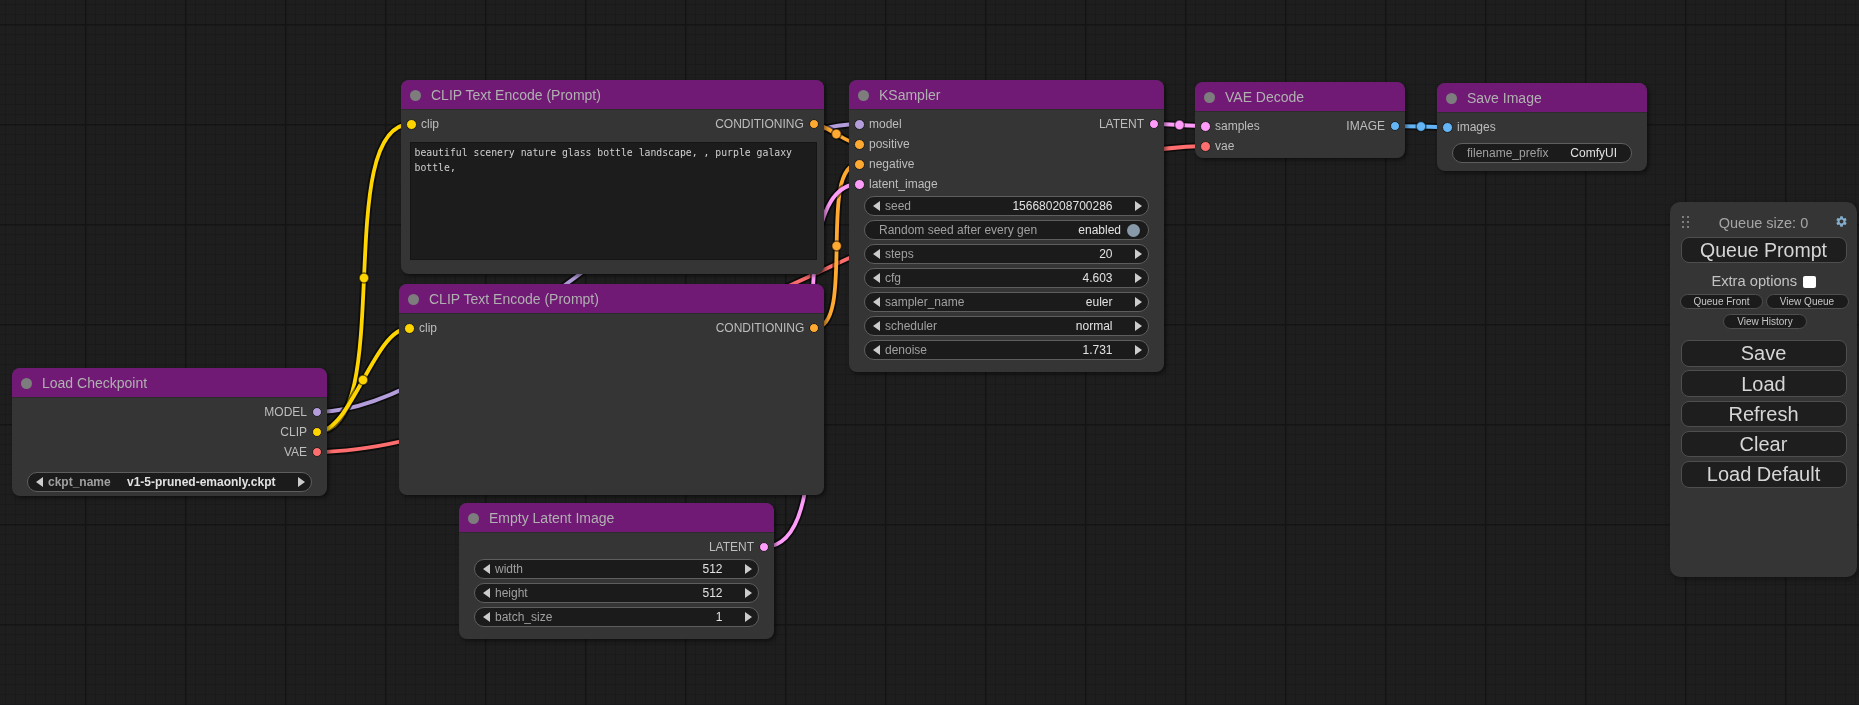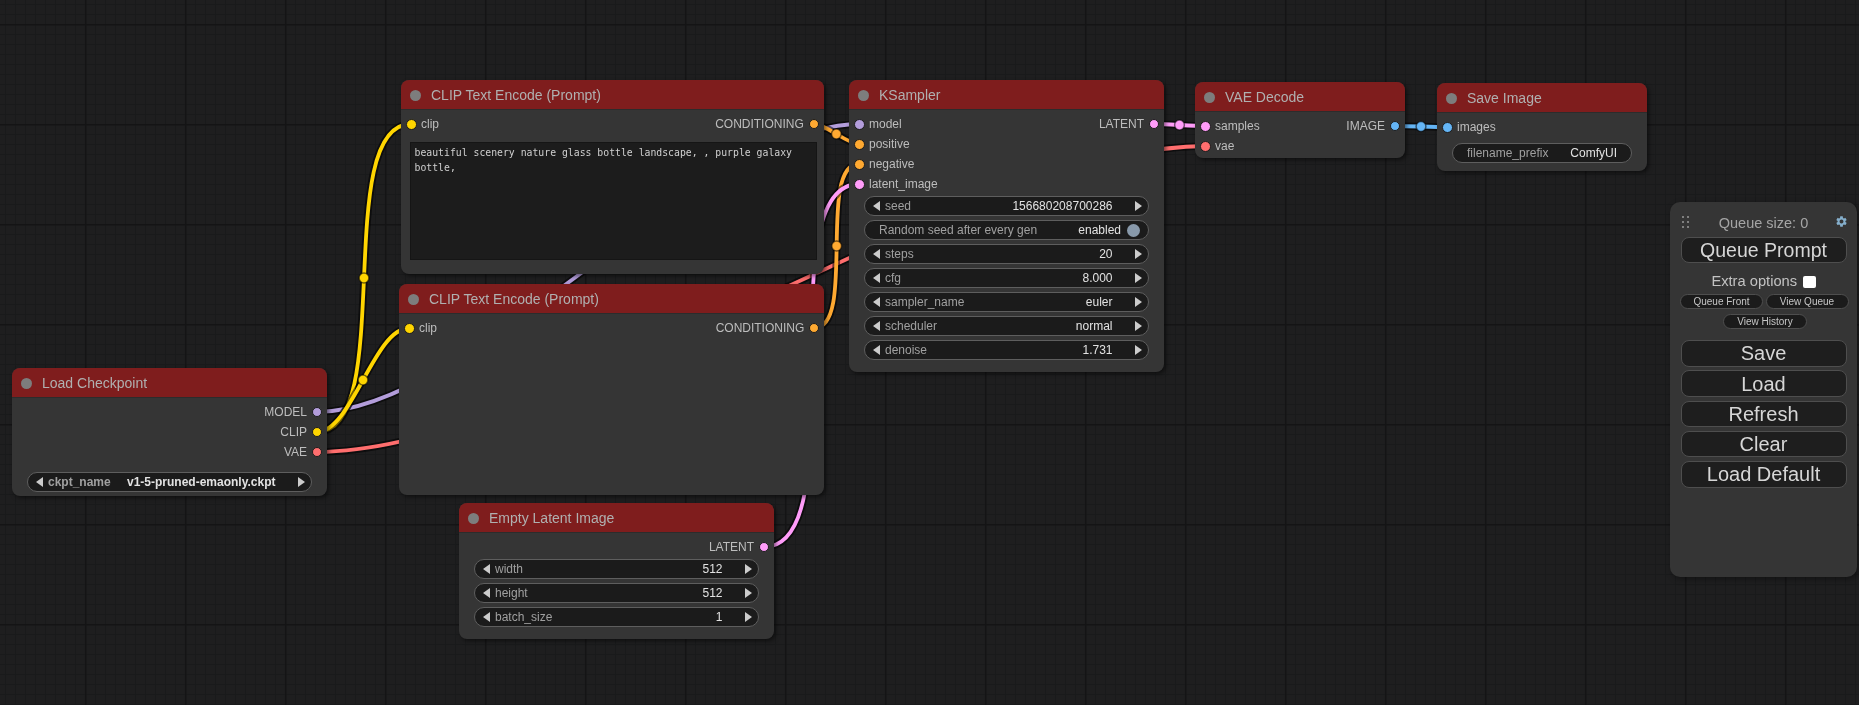--- a/index.html
+++ b/index.html
@@ -14,21 +14,21 @@
   #nodes { position:absolute; left:0; top:0; z-index:2; width:100%; height:100%; }
 
   .node {
     position:absolute;
     background:#353535;
     border-radius:8px;
     box-shadow: 2px 2px 4px rgba(0,0,0,0.5);
   }
   .node-title {
     position:absolute; left:0; top:0; right:0; height:30px;
-    background:#7f1d1d;
+    background:#701a75;
     border-radius:8px 8px 0 0;
     border-bottom:1px solid #2c2c2c;
   }
   .node-title-dot {
     position:absolute; left:9px; top:9.5px; width:11px; height:11px;
     border-radius:50%; background:#7d7d7d;
   }
   .node-title-text {
     position:absolute; left:30px; top:0; line-height:30px;
     font-size:14px; color:#b0b0b0; white-space:nowrap;
@@ -259,21 +259,21 @@
       <div class="widget" style="top: 164px;">
         <div class="arrow-l"></div>
         <div class="arrow-r"></div>
         <div class="w-label">steps</div>
         <div class="w-value">20</div>
       </div>
       <div class="widget" style="top: 188px;">
         <div class="arrow-l"></div>
         <div class="arrow-r"></div>
         <div class="w-label">cfg</div>
-        <div class="w-value">8.000</div>
+        <div class="w-value">4.603</div>
       </div>
       <div class="widget" style="top: 212px;">
         <div class="arrow-l"></div>
         <div class="arrow-r"></div>
         <div class="w-label">sampler_name</div>
         <div class="w-value">euler</div>
       </div>
       <div class="widget" style="top: 236px;">
         <div class="arrow-l"></div>
         <div class="arrow-r"></div>

